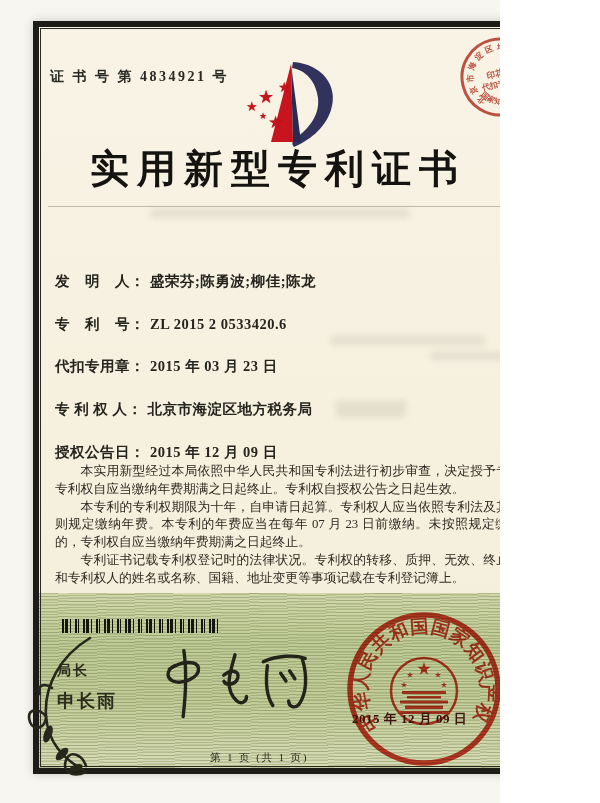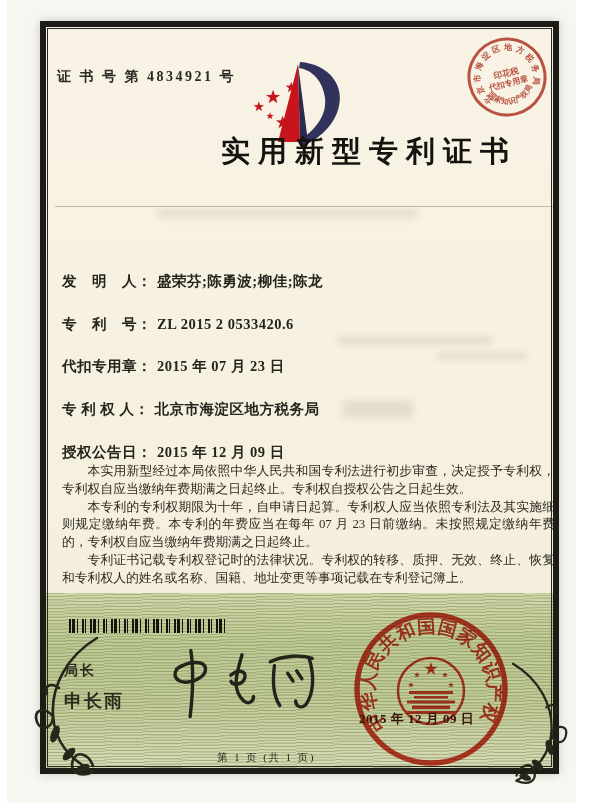--- a/index.html
+++ b/index.html
@@ -1,17 +1,17 @@
 <!DOCTYPE html>
 <html><head>
 <meta charset="utf-8">
 <style>
   html,body{margin:0;padding:0;}
   body{background:#ffffff;font-family:"Liberation Serif","DejaVu Serif",serif;}
-  #page{position:relative;width:569px;height:803px;background:#f8f6f0;overflow:hidden;margin-left:7px;}
+  #page{position:relative;width:500px;height:803px;background:#f8f6f0;overflow:hidden;}
 
   
   .paper{position:absolute;left:33px;top:21px;width:519px;height:753px;
          background:linear-gradient(180deg,#f8f3e5 0%,#f6f0df 55%,#f3edda 100%);
          box-shadow:0 0 10px rgba(0,0,0,.18);}
   .frame{position:absolute;left:33px;top:21px;width:519px;height:753px;
          border:6px solid #1d1c16;box-sizing:border-box;z-index:40;pointer-events:none;}
   .frame::after{content:"";position:absolute;inset:1px;border:1px solid #2a291f;}
 
   
@@ -24,22 +24,22 @@
 
   .cert-number{position:absolute;left:50px;top:68px;font-size:14px;font-weight:600;
         letter-spacing:2.5px;color:#2a2a24;z-index:20;}
 
   .logo{position:absolute;left:240px;top:56px;width:112px;height:95px;z-index:20;}
   .logo .star{position:absolute;color:#c8151d;line-height:1;text-shadow:0 0 1px rgba(120,0,0,.5);}
 
   .tax-stamp{position:absolute;left:458px;top:35px;width:84px;height:84px;z-index:45;
         transform:rotate(-14deg);mix-blend-mode:multiply;opacity:.9;}
 
-  .title{position:absolute;left:90px;top:132px;width:420px;margin:0;text-align:right;
-        font-size:29px;font-weight:900;letter-spacing:8px;color:#14130f;z-index:20;}
+  .title{position:absolute;left:90px;top:142px;width:420px;margin:0;text-align:left;
+        font-size:39px;font-weight:900;letter-spacing:8px;color:#14130f;z-index:20;}
   .title-rule{position:absolute;left:48px;top:206px;width:500px;height:1px;
         background:rgba(105,95,70,.38);z-index:10;}
 
   .field{position:absolute;left:55px;font-size:14.5px;font-weight:600;color:#25241d;
         letter-spacing:.5px;z-index:20;white-space:nowrap;}
   .field .flabel{margin-right:5px;}
   .f0{top:228px;} .f1{top:272px;} .f2{top:315px;} .f3{top:357px;} .f4{top:400px;} .f5{top:443px;}
 
   .paras{position:absolute;left:55px;top:463px;width:493px;z-index:20;}
   .paras p{margin:0;text-indent:2em;text-align:justify;font-size:12.8px;line-height:17.8px;
@@ -128,21 +128,21 @@
   <h1 class="title">实用新型专利证书</h1>
   <div class="title-rule"></div>
 
   <div class="field f1">
     <span class="flabel">发　明　人：</span><span class="fvalue">盛荣芬;陈勇波;柳佳;陈龙</span>
   </div>
   <div class="field f2">
     <span class="flabel">专　利　号：</span><span class="fvalue">ZL 2015 2 0533420.6</span>
   </div>
   <div class="field f3">
-    <span class="flabel">代扣专用章：</span><span class="fvalue">2015 年 07 月 23 日</span>
+    <span class="flabel">代扣专用章：</span><span class="fvalue">2015 年 03 月 23 日</span>
   </div>
   <div class="field f4">
     <span class="flabel">专 利 权 人：</span><span class="fvalue">北京市海淀区地方税务局</span>
   </div>
   <div class="field f5">
     <span class="flabel">授权公告日：</span><span class="fvalue">2015 年 12 月 09 日</span>
   </div>
 
   <div class="paras">
     <p>本实用新型经过本局依照中华人民共和国专利法进行初步审查，决定授予专利权，专利权自应当缴纳年费期满之日起终止。专利权自授权公告之日起生效。</p>

